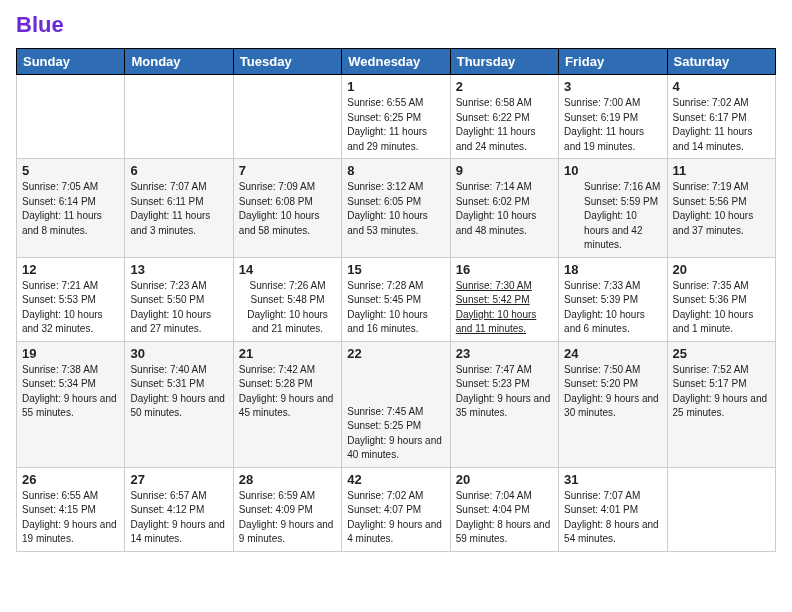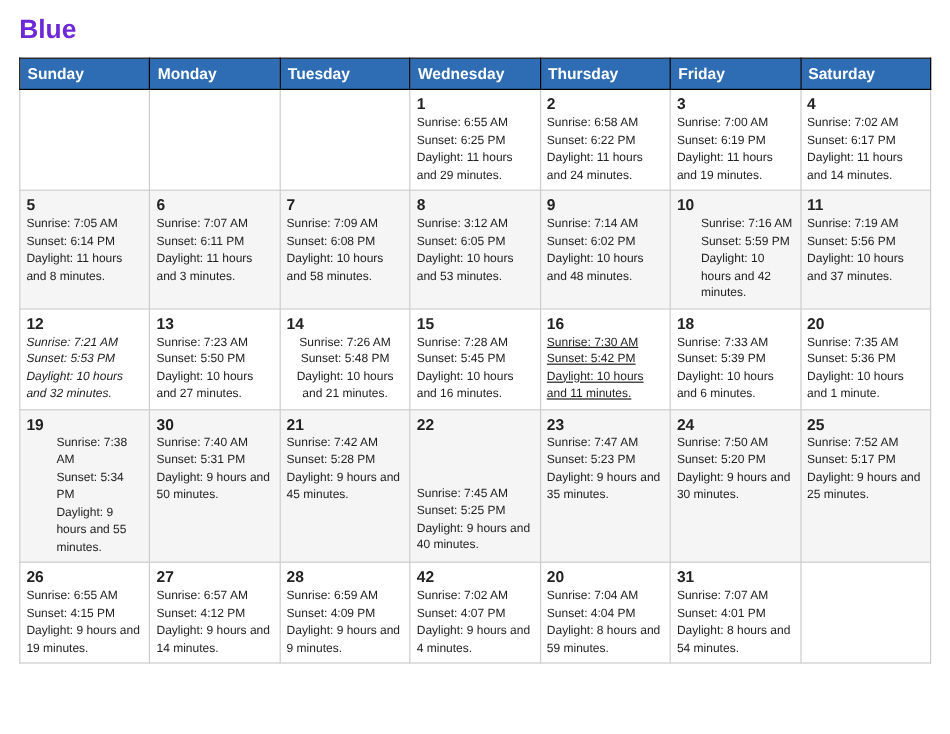--- a/index.html
+++ b/index.html
@@ -169,21 +169,21 @@
         <td>
           <span class="day-num">11</span>
           <div class="day-info" style="white-space: pre-line;">Sunrise: 7:19 AM
 Sunset: 5:56 PM
 Daylight: 10 hours and 37 minutes.</div>
         </td>
       </tr>
       <tr>
         <td>
           <span class="day-num">12</span>
-          <div class="day-info" style="white-space: pre-line; font-style: italic;">Sunrise: 7:21 AM
+          <div class="day-info" style="white-space: pre-line;">Sunrise: 7:21 AM
 Sunset: 5:53 PM
 Daylight: 10 hours and 32 minutes.</div>
         </td>
         <td>
           <span class="day-num">13</span>
           <div class="day-info" style="white-space: pre-line;">Sunrise: 7:23 AM
 Sunset: 5:50 PM
 Daylight: 10 hours and 27 minutes.</div>
         </td>
         <td>
@@ -213,21 +213,21 @@
         <td>
           <span class="day-num">20</span>
           <div class="day-info" style="white-space: pre-line;">Sunrise: 7:35 AM
 Sunset: 5:36 PM
 Daylight: 10 hours and 1 minute.</div>
         </td>
       </tr>
       <tr>
         <td>
           <span class="day-num">19</span>
-          <div class="day-info" style="white-space: pre-line; margin-left: 25px;">Sunrise: 7:38 AM
+          <div class="day-info" style="white-space: pre-line;">Sunrise: 7:38 AM
 Sunset: 5:34 PM
 Daylight: 9 hours and 55 minutes.</div>
         </td>
         <td>
           <span class="day-num">30</span>
           <div class="day-info" style="white-space: pre-line;">Sunrise: 7:40 AM
 Sunset: 5:31 PM
 Daylight: 9 hours and 50 minutes.</div>
         </td>
         <td>

